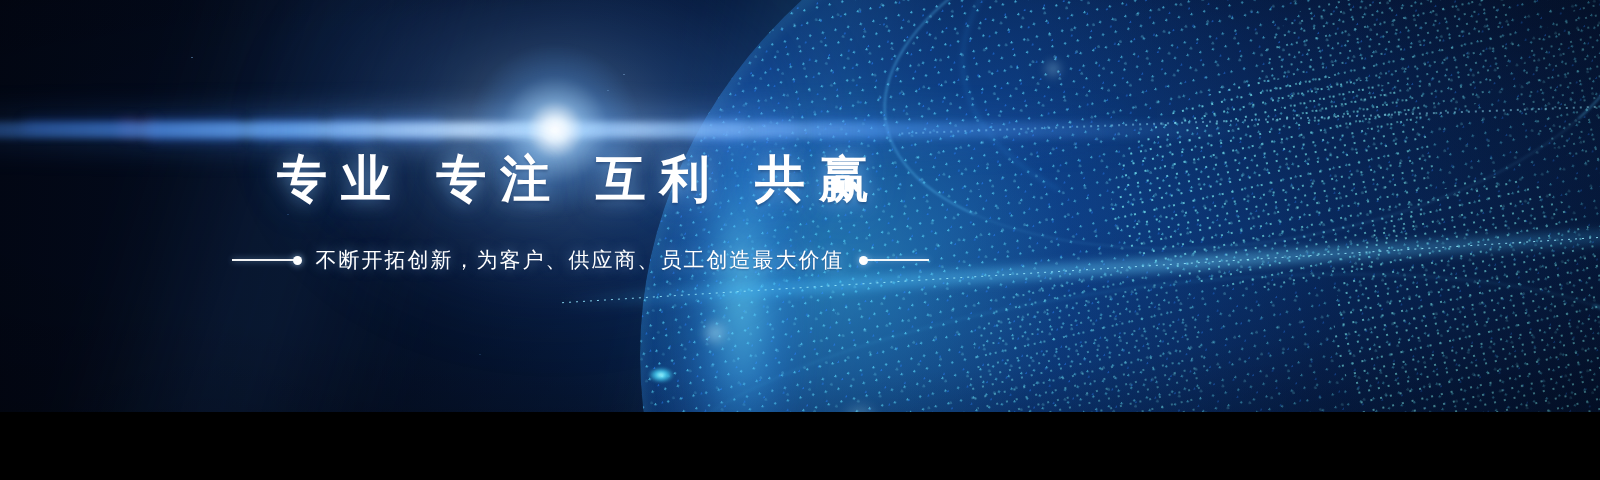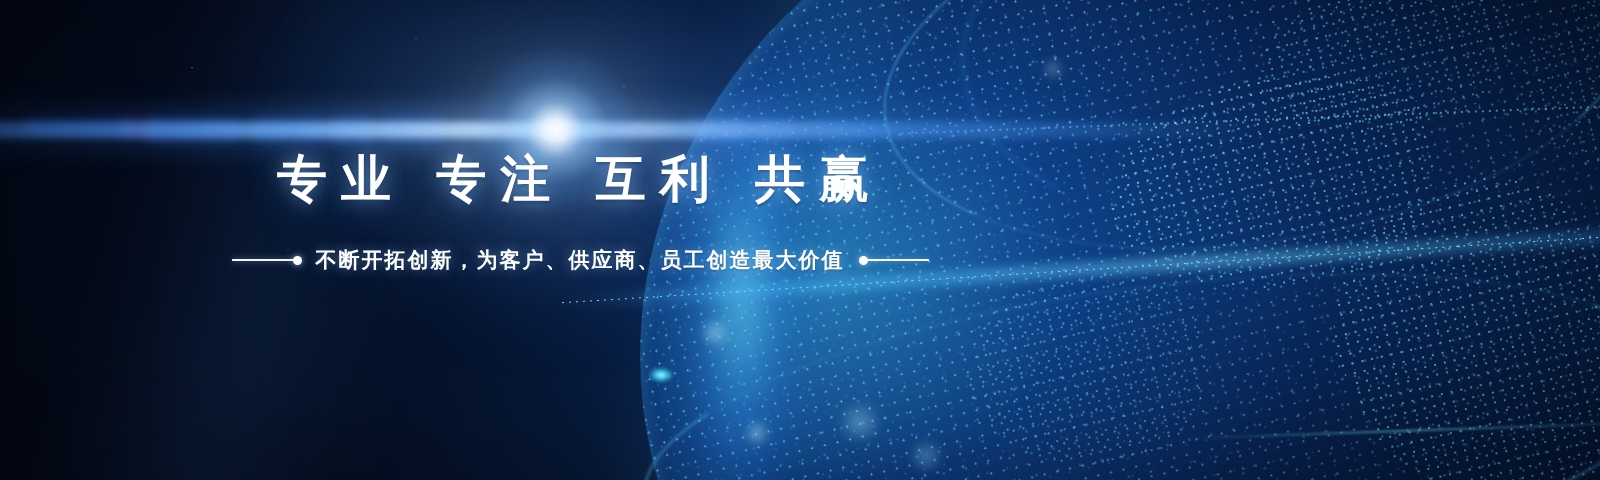--- a/index.html
+++ b/index.html
@@ -1,20 +1,20 @@
 <!DOCTYPE html>
 <html><head>
 <meta charset="utf-8">
 <style>
   html,body{margin:0;padding:0;background:#000;}
   *{box-sizing:border-box;}
 
   #banner{
     position:relative;
-    width:1600px;height:480px;
+    width:1600px;height:412px;
     overflow:hidden;
     font-family:"DejaVu Sans","Liberation Sans",sans-serif;
     background:#03081a;
   }
 
   
   .bg-base{
     position:absolute;inset:0;
     background:
       radial-gradient(120% 150% at 78% 55%, #0d3a7a 0%, #0a2a5c 22%, #061a3c 45%, #03102a 68%, #020917 100%),
@@ -277,21 +277,21 @@
   }
   .orn .dt{
     display:block;width:9px;height:9px;border-radius:50%;background:#ffffff;
     box-shadow:0 0 7px rgba(170,215,255,.8);
   }
   .orn.left .ln{margin-right:-1px;}
   .orn.right .ln{margin-left:-1px;}
   .subtitle{
     color:#ffffff;
     font-size:21px;
-    font-weight:700;
+    font-weight:400;
     letter-spacing:2px;
     white-space:nowrap;
     text-shadow:0 0 12px rgba(140,200,255,.5), 0 1px 2px rgba(0,20,60,.4);
   }
 </style>
 </head>
 <body>
 
 <div id="banner">
 

